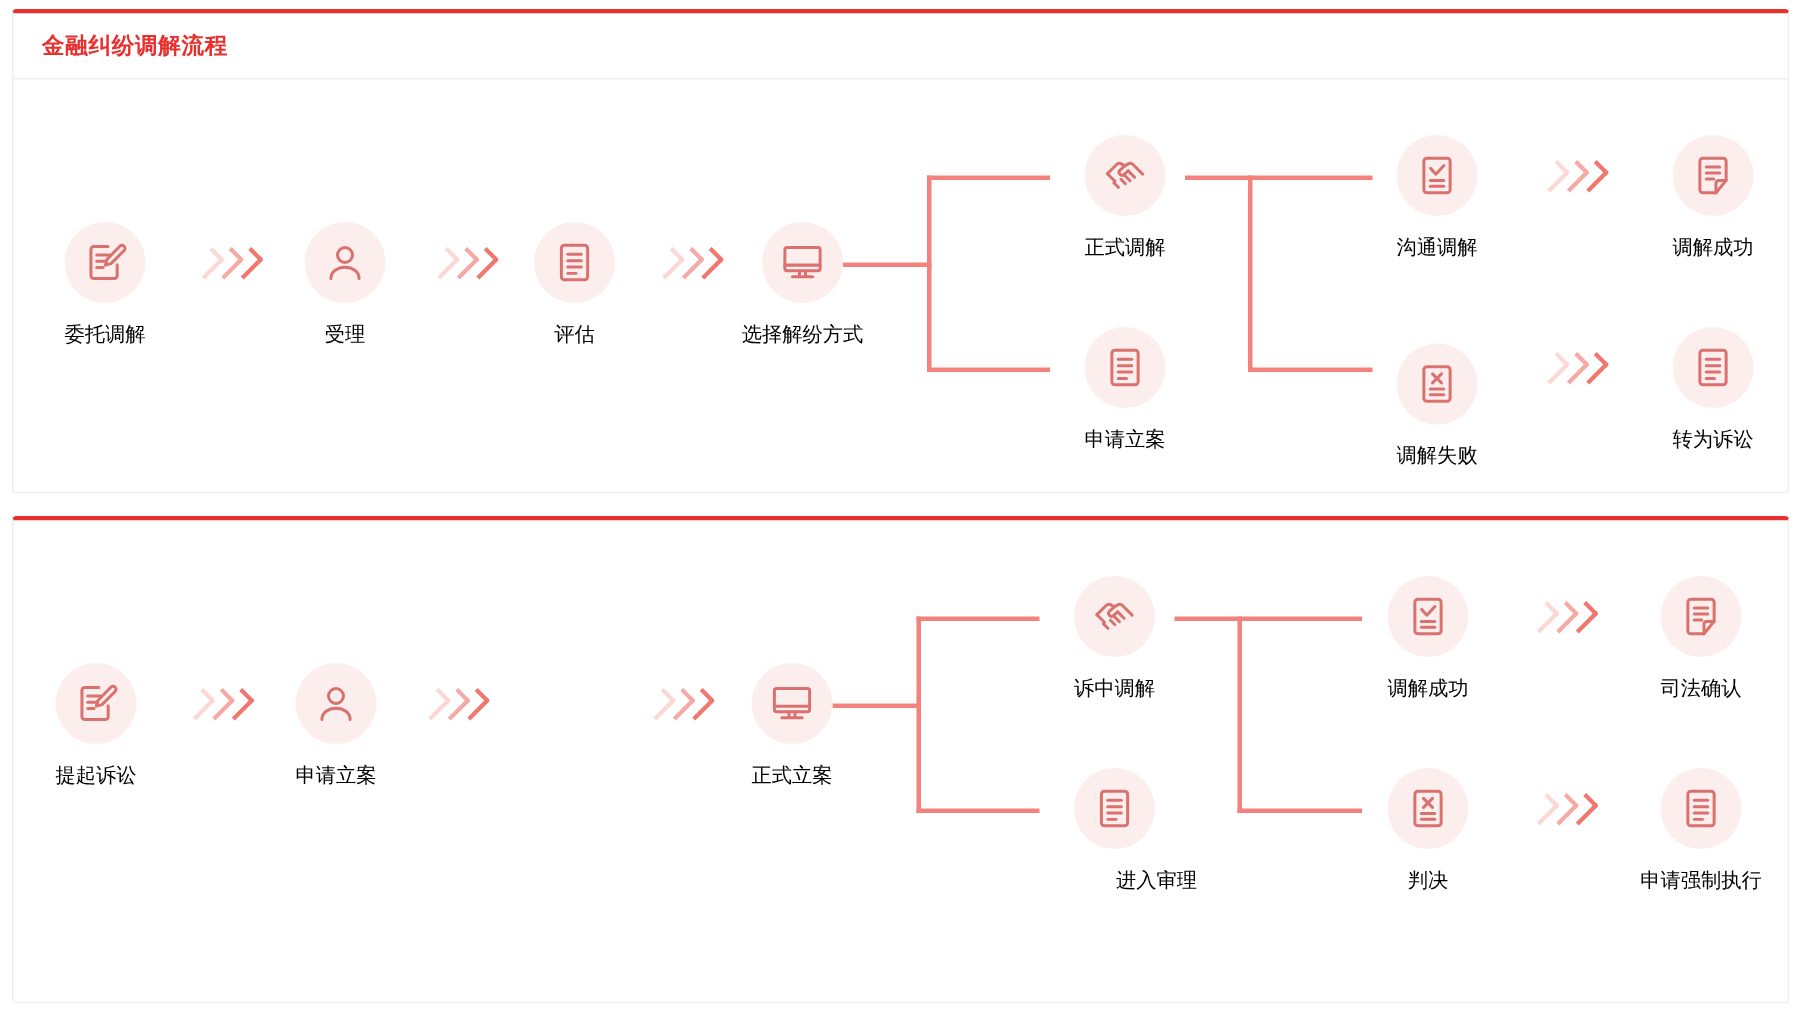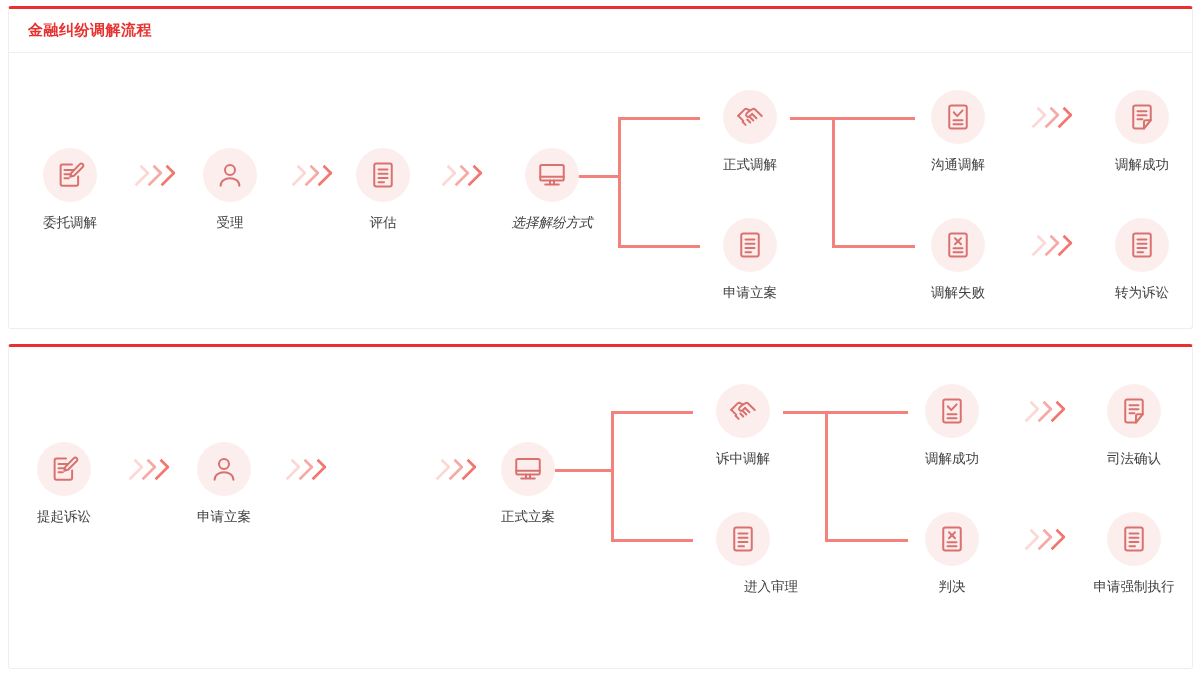--- a/index.html
+++ b/index.html
@@ -52,21 +52,21 @@
     width:54px;height:54px;
     border-radius:50%;
     background:#fdeeee;
     margin:0 auto;
     display:flex;align-items:center;justify-content:center;
   }
   .circle svg{display:block;}
   .node-label{
     margin-top:12px;
     font-size:13.5px;
-    color:#404040;
+    color:#000000;
     line-height:18px;
     white-space:nowrap;
   }
 
   
   .chev{
     position:absolute;
     margin-left:-27px;
     width:54px;height:22px;
     display:flex;align-items:center;justify-content:center;
@@ -157,21 +157,21 @@
           </div>
           <div class="node-label">评估</div>
         </div>
 
         <div class="chev" style="left:450px;top:111px;">
           <span></span>
             <span></span>
             <span></span>
         </div>
 
-        <div class="node" style="left:543px;top:95px;font-style:italic;">
+        <div class="node" style="left:526px;top:95px;">
           <div class="circle">
             <svg width="30" height="30" viewBox="0 0 24 24" fill="none" stroke="#d9726f" stroke-width="1.6" stroke-linecap="round" stroke-linejoin="round">
               <rect x="2.6" y="4" width="18.8" height="12.4" rx="1.2"></rect>
               <path d="M2.6 13.4h18.8"></path>
               <path d="M10.4 16.4v3"></path>
                 <path d="M13.6 16.4v3"></path>
               <path d="M6.6 19.6h10.8"></path>
             </svg>
           </div>
           <div class="node-label">选择解纷方式</div>
@@ -210,21 +210,21 @@
             <svg width="30" height="30" viewBox="0 0 24 24" fill="none" stroke="#d9726f" stroke-width="1.6" stroke-linecap="round" stroke-linejoin="round">
               <rect x="5" y="2.8" width="14" height="18.4" rx="1.6"></rect>
               <path d="m8.6 8.2 2.8 3.1 4.3-4.6"></path>
               <path d="M8.4 14.6h7.2"></path>
                 <path d="M8.4 17.7h7.2"></path>
             </svg>
           </div>
           <div class="node-label">沟通调解</div>
         </div>
 
-        <div class="node" style="left:949px;top:165px;text-align:center;">
+        <div class="node" style="left:949px;top:176px;text-align:center;">
           <div class="circle">
             <svg width="30" height="30" viewBox="0 0 24 24" fill="none" stroke="#d9726f" stroke-width="1.6" stroke-linecap="round" stroke-linejoin="round">
               <rect x="5" y="2.8" width="14" height="18.4" rx="1.6"></rect>
               <path d="m9.6 6.6 4.8 4.8"></path>
                 <path d="m14.4 6.6-4.8 4.8"></path>
               <path d="M8.4 14.6h7.2"></path>
                 <path d="M8.4 17.7h7.2"></path>
             </svg>
           </div>
           <div class="node-label">调解失败</div>

